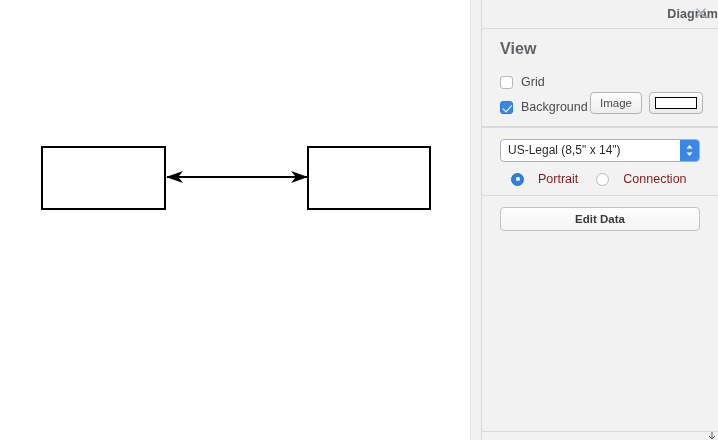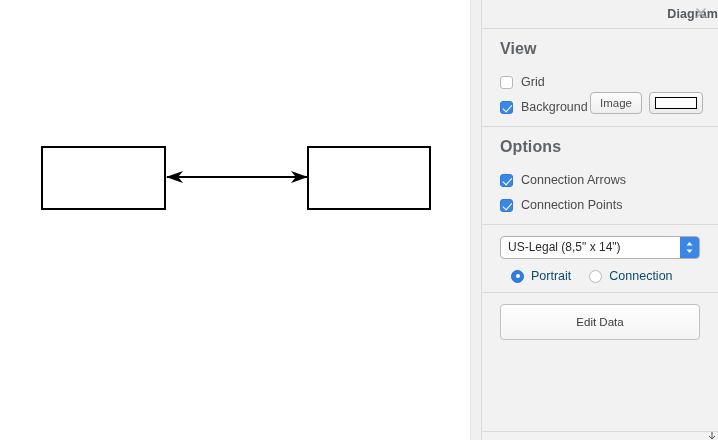--- a/index.html
+++ b/index.html
@@ -214,39 +214,40 @@
   .rb.on::after {
     content: "";
     position: absolute;
     left: 3.5px; top: 3.5px;
     width: 4px; height: 4px;
     border-radius: 50%;
     background: #ffffff;
   }
   .radio-label {
     font-size: 12.5px;
-    color: #0c4a6e;
-    margin-left: 7px;
+    color: #7f1d1d;
+    margin-left: 14px;
   }
 
   
   #bottom-buttons { padding: 11px 18px 0 18px; }
   .btn-wide {
     display: block;
     width: 100%;
-    height: 36px;
+    height: 24px;
     border: 1px solid #c2c2c2;
     border-radius: 4px;
     background: linear-gradient(#fefefe, #f4f4f4);
     font-size: 11.5px;
     color: #3a3a3a;
     font-family: "Liberation Sans", sans-serif;
     cursor: pointer;
     margin-bottom: 3px;
     line-height: 18px;
+    font-weight: bold;
   }
 
   #panel-bottom-divider {
     position: absolute;
     left: 0; right: 0; bottom: 8px;
     height: 1px;
     background: #d9d9d9;
   }
   #resize-grip {
     position: absolute;
@@ -313,33 +314,20 @@
         <button class="btn-small" id="image-button">Image</button>
 
         <div id="bgcolor-button">
           <div id="bgcolor-swatch"></div>
         </div>
       </div>
     </div>
 
     <div class="section-divider"></div>
 
-    <div class="section">
-      <div class="section-title">Options</div>
-
-      <div class="check-row">
-        <div class="cb on"></div>
-        <span class="check-label">Connection Arrows</span>
-      </div>
-
-      <div class="check-row">
-        <div class="cb on"></div>
-        <span class="check-label">Connection Points</span>
-      </div>
-    </div>
 
     <div class="section-divider"></div>
 
     <div class="section">
 
       <div class="select-wrap">
         <div id="paper-select">US-Legal (8,5" x 14")</div>
         <div id="paper-stepper">
           <svg width="9" height="13" viewBox="0 0 9 13">
             <path d="M4.5,1 L7.5,4.6 L1.5,4.6 Z" fill="#ffffff"></path>

